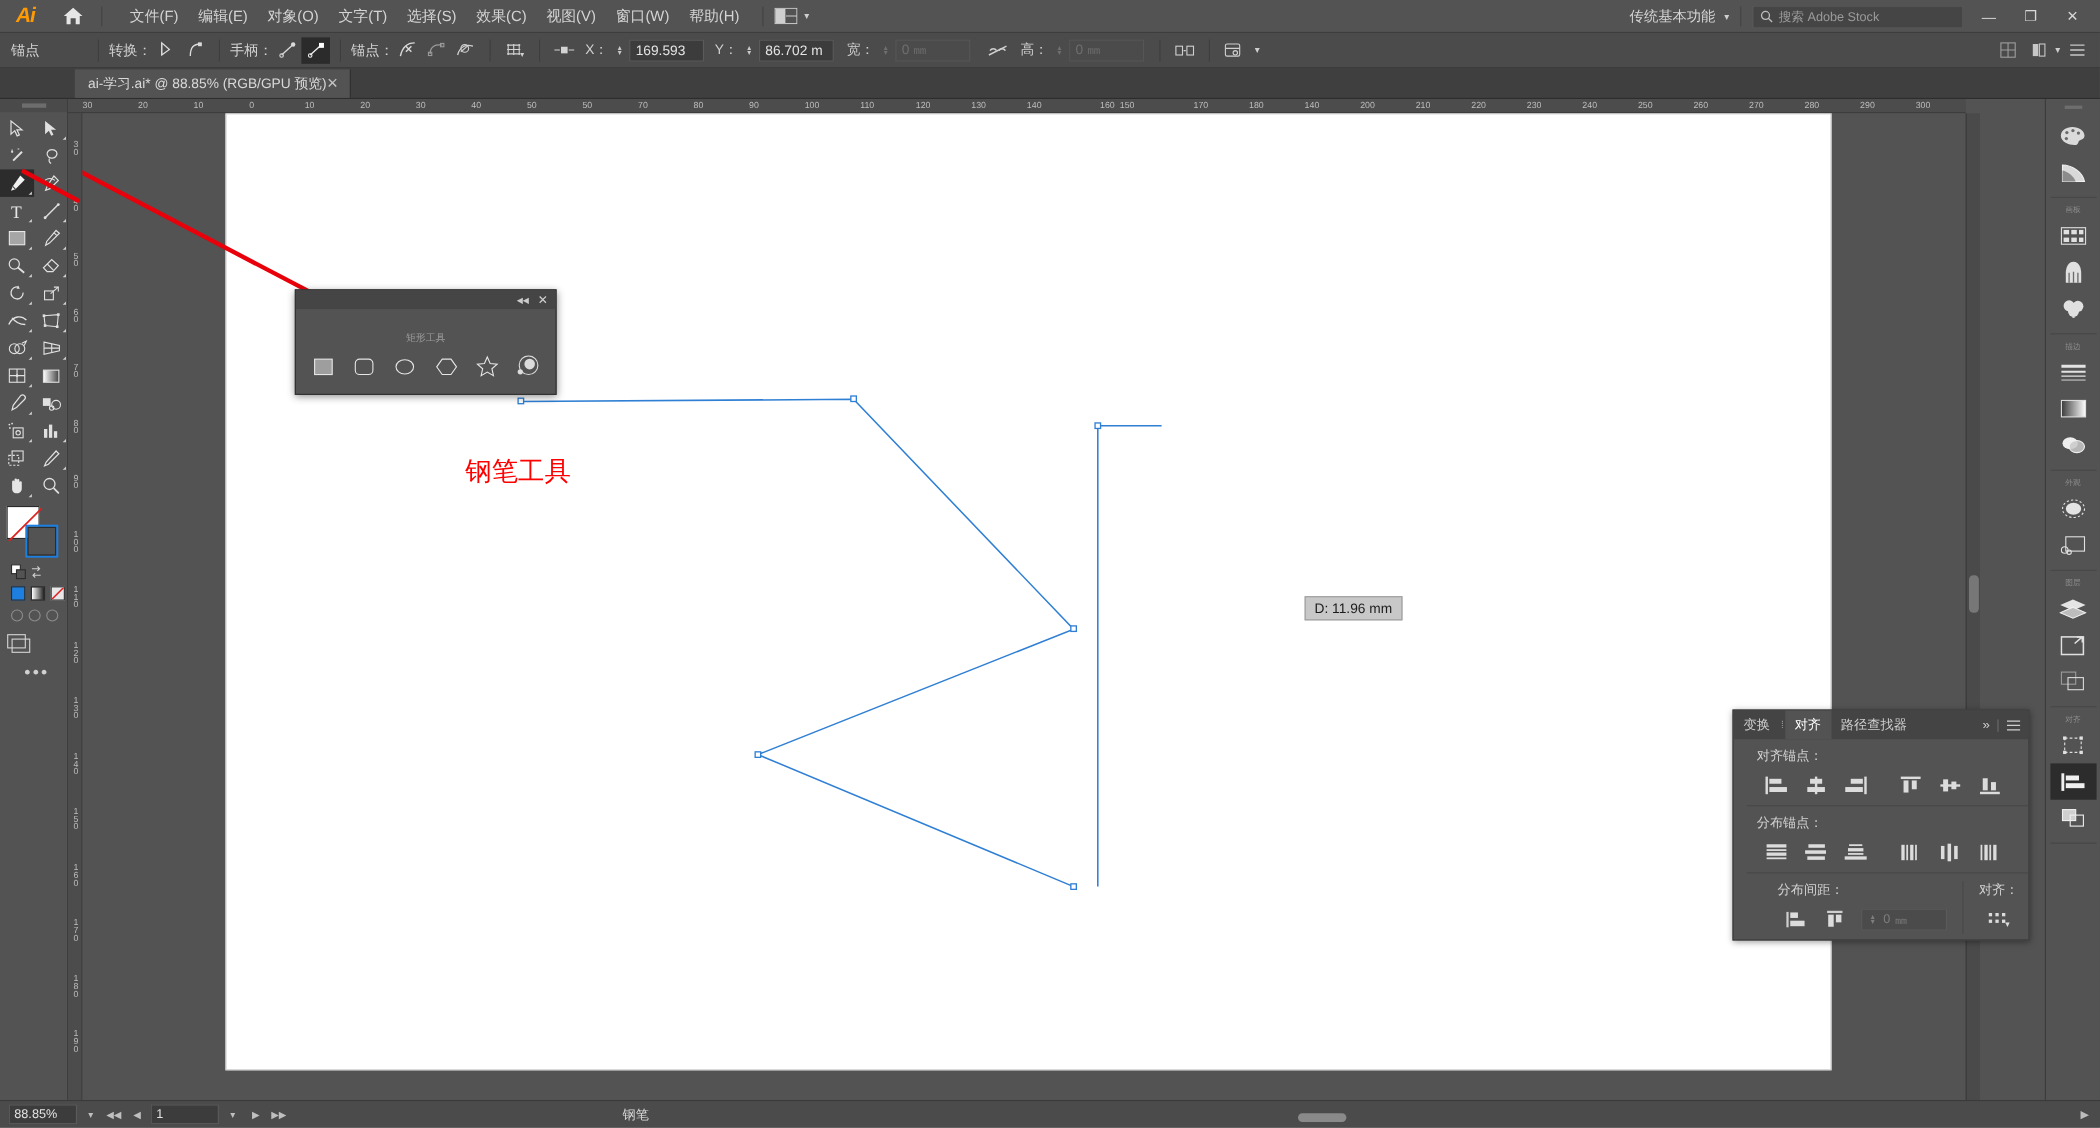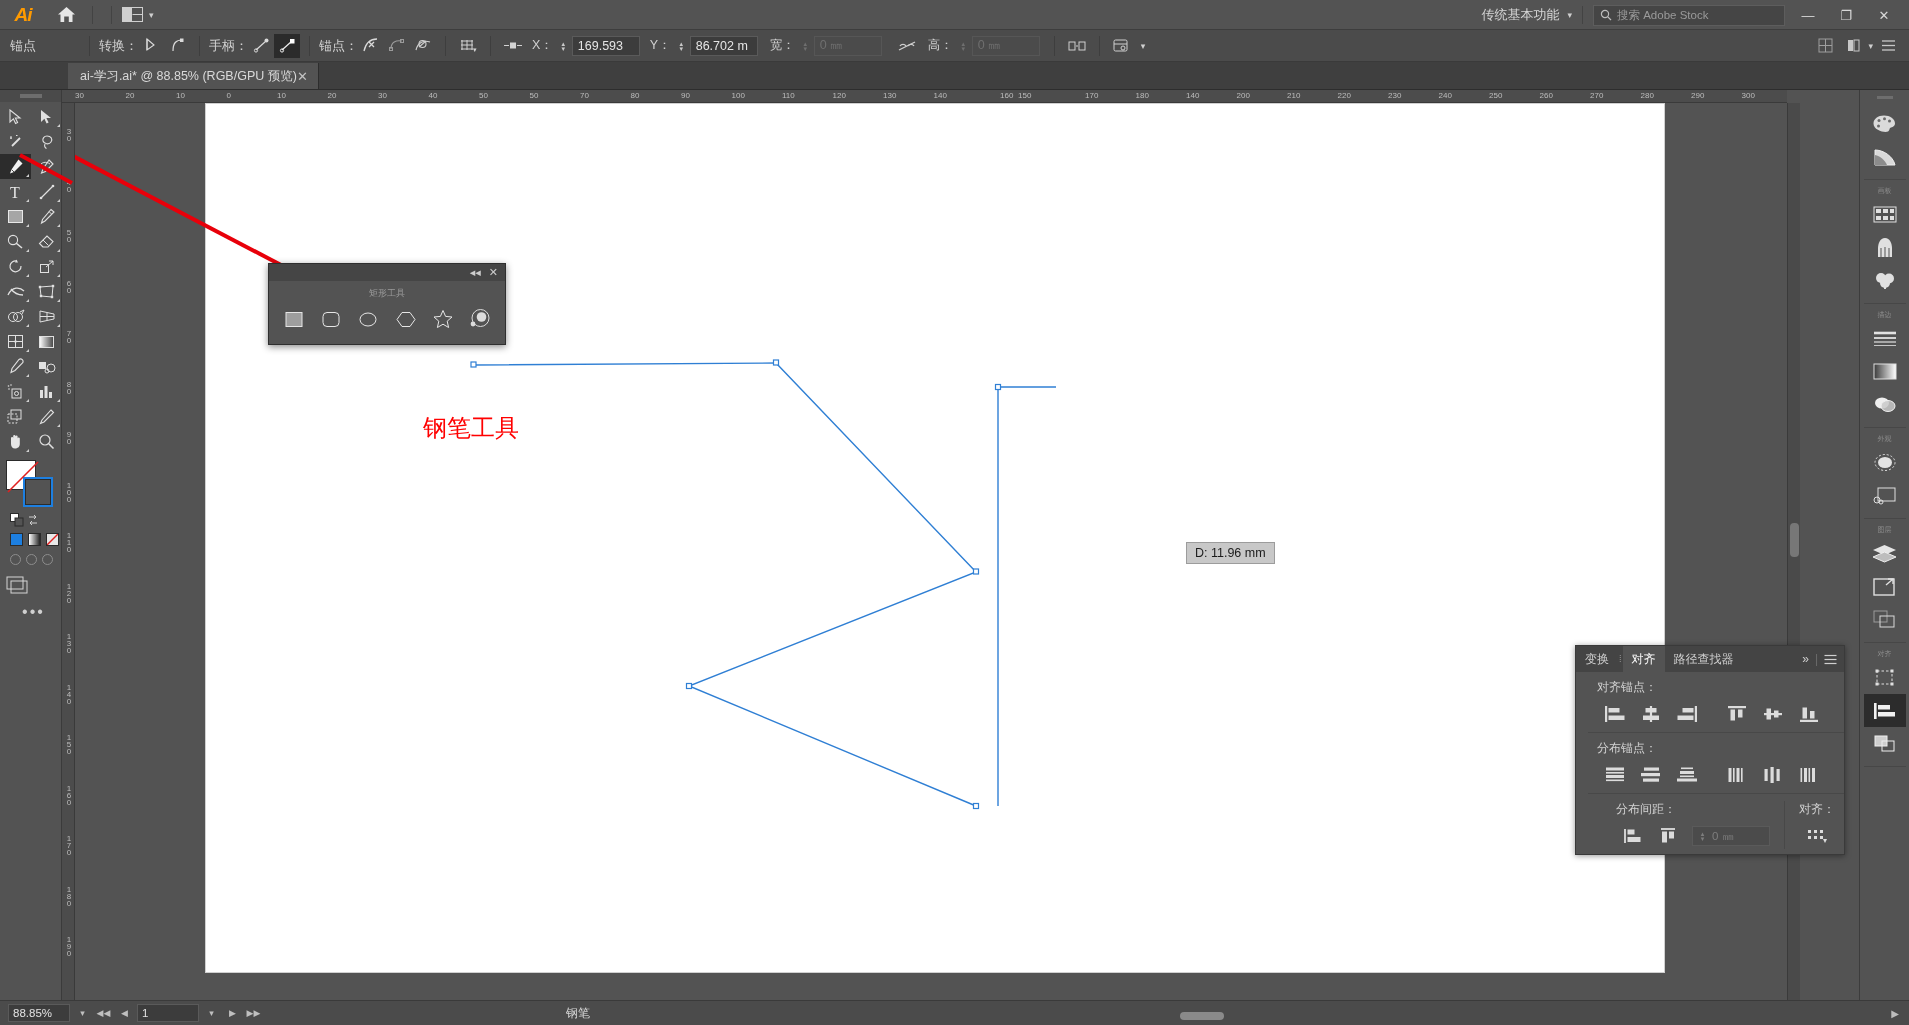--- a/index.html
+++ b/index.html
@@ -92,21 +92,21 @@
   .sbV{ position:absolute; right:109px; top:13px; bottom:0; width:13px; background:#4a4a4a;
     border-left:1px solid #3a3a3a;}
   .sbV .thumb{ position:absolute; left:2px; width:9px; top:420px; height:34px; background:#777; border-radius:4px;}
 
   
   .shapes-popup{ position:absolute; left:268px; top:173px; width:238px; background:#535353;
     border:1px solid #2f2f2f; box-shadow:0 2px 7px rgba(0,0,0,.45);}
   .sp-head{ height:17px; background:#454545; display:flex; align-items:center;
     justify-content:flex-end; gap:8px; padding-right:7px; position:relative;}
   .sp-head span{ font-size:11px; color:#cdcdcd; z-index:2;}
-  .sp-title{ text-align:center; font-size:9px; color:#9a9a9a; padding:6px 0 2px;}
+  .sp-title{ text-align:center; font-size:9px; color:#9a9a9a; padding:20px 0 2px;}
   .sp-row{ display:flex; align-items:center; padding:2px 8px 10px; gap:4px;}
   .sp-tool{ width:34px; height:30px; display:flex; align-items:center; justify-content:center; color:#e0e0e0;}
 
   
   .anno-text{ position:absolute; left:423px; top:322px; font-size:24px; color:#ff0000;
     font-family:"DejaVu Sans","Liberation Sans",sans-serif; font-weight:500;}
   .tooltip-d{ position:absolute; left:1186px; top:452px; background:#c8c8c8; color:#1c1c1c;
     font-size:12.5px; padding:3px 8px; border:1px solid #9c9c9c;}
 
   
@@ -158,20 +158,31 @@
 <body>
 
 <div class="menubar">
   <div class="ai-logo">Ai</div>
   <div class="home-btn">
     <svg width="19" height="17" viewBox="0 0 19 17">
         <path d="M9.5 1 L18 8.5 L15.5 8.5 L15.5 16 L11.8 16 L11.8 10.5 L7.2 10.5 L7.2 16 L3.5 16 L3.5 8.5 L1 8.5 Z" fill="#e6e6e6"></path>
       </svg>
   </div>
   <div class="vsep"></div>
+  <div class="menu-items">
+    <div class="menu-item">文件(F)</div>
+    <div class="menu-item">编辑(E)</div>
+    <div class="menu-item">对象(O)</div>
+    <div class="menu-item">文字(T)</div>
+    <div class="menu-item">选择(S)</div>
+    <div class="menu-item">效果(C)</div>
+    <div class="menu-item">视图(V)</div>
+    <div class="menu-item">窗口(W)</div>
+    <div class="menu-item">帮助(H)</div>
+  </div>
   <div class="vsep" style="margin-left:12px"></div>
   <div style="display:flex;align-items:center;gap:6px;margin-left:4px">
     <span>
       <svg width="21" height="15" viewBox="0 0 21 15">
           <rect x="0.5" y="0.5" width="20" height="14" fill="none" stroke="#cfcfcf"></rect>
           <rect x="1" y="1" width="9" height="13" fill="#cfcfcf"></rect>
           <line x1="10.5" y1="7.5" x2="20.5" y2="7.5" stroke="#cfcfcf"></line>
         </svg>
     </span>
     <span class="chev">▾</span>

